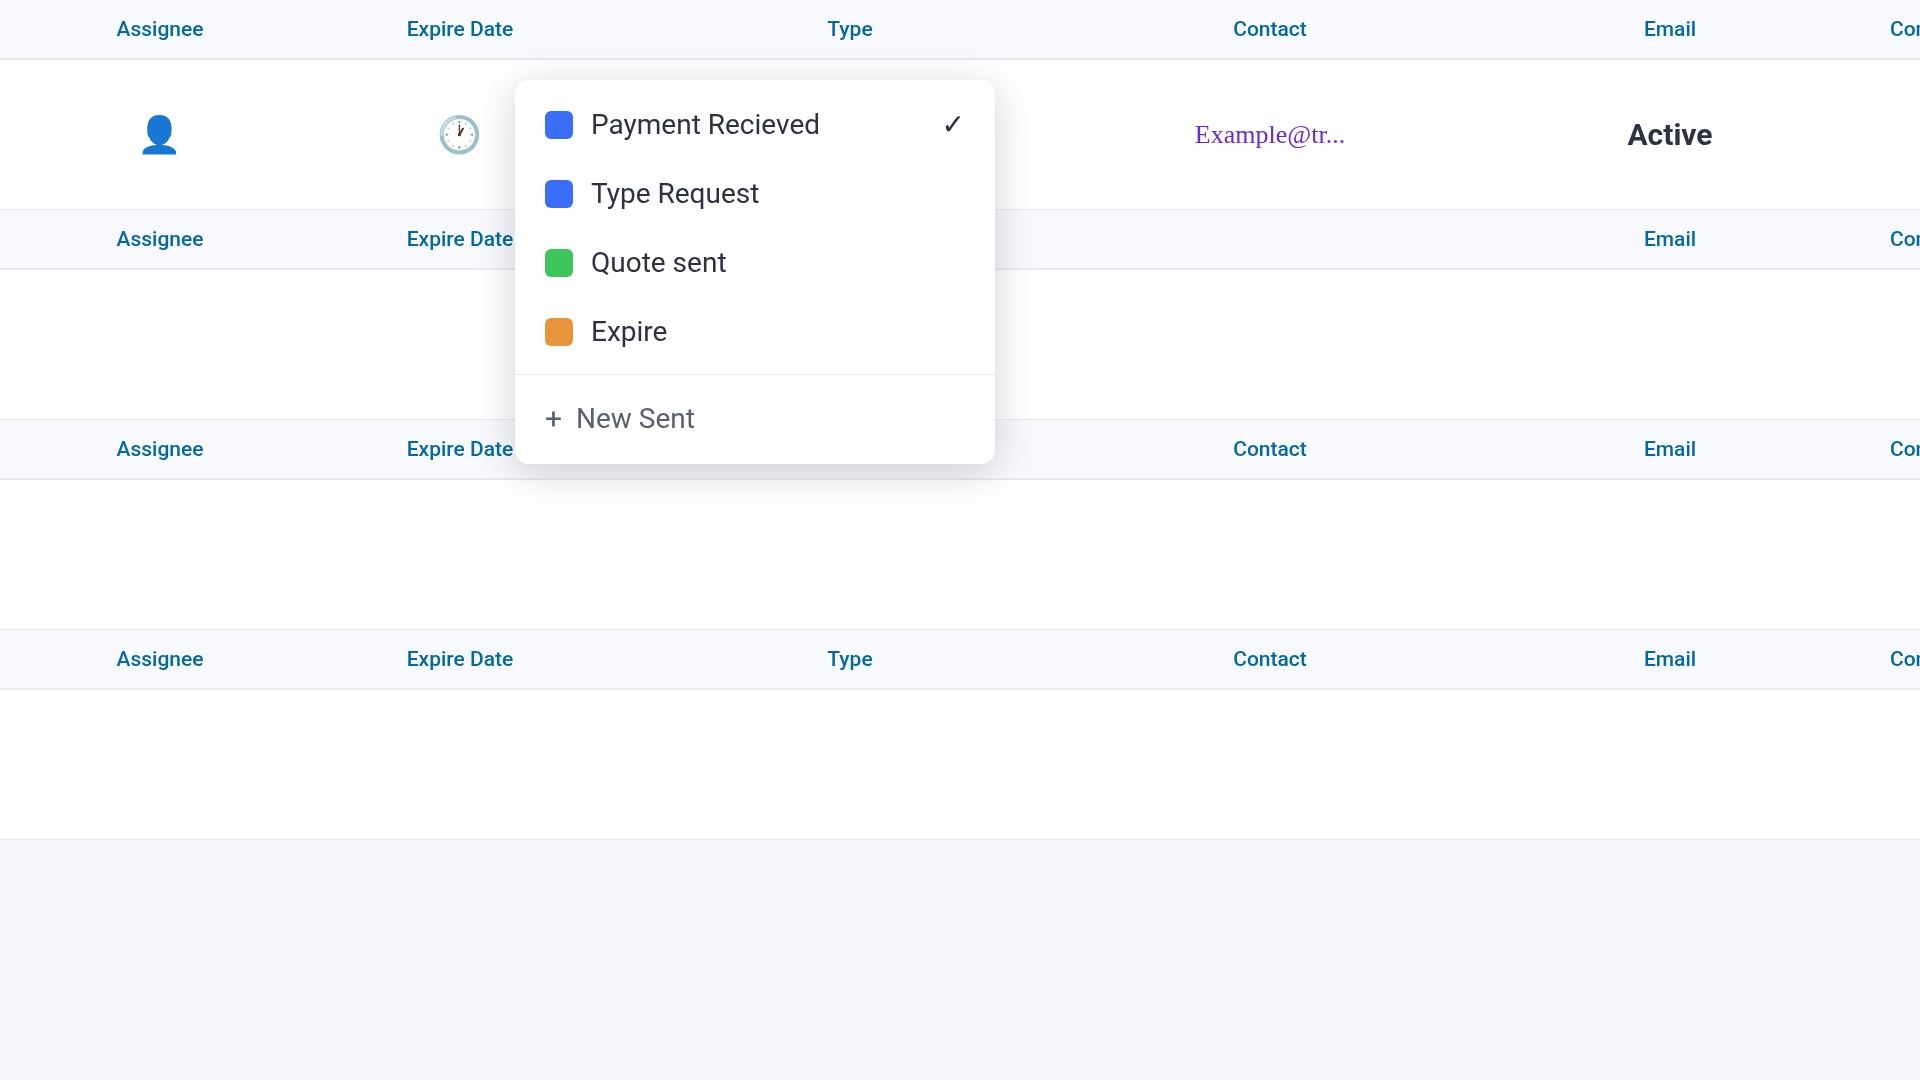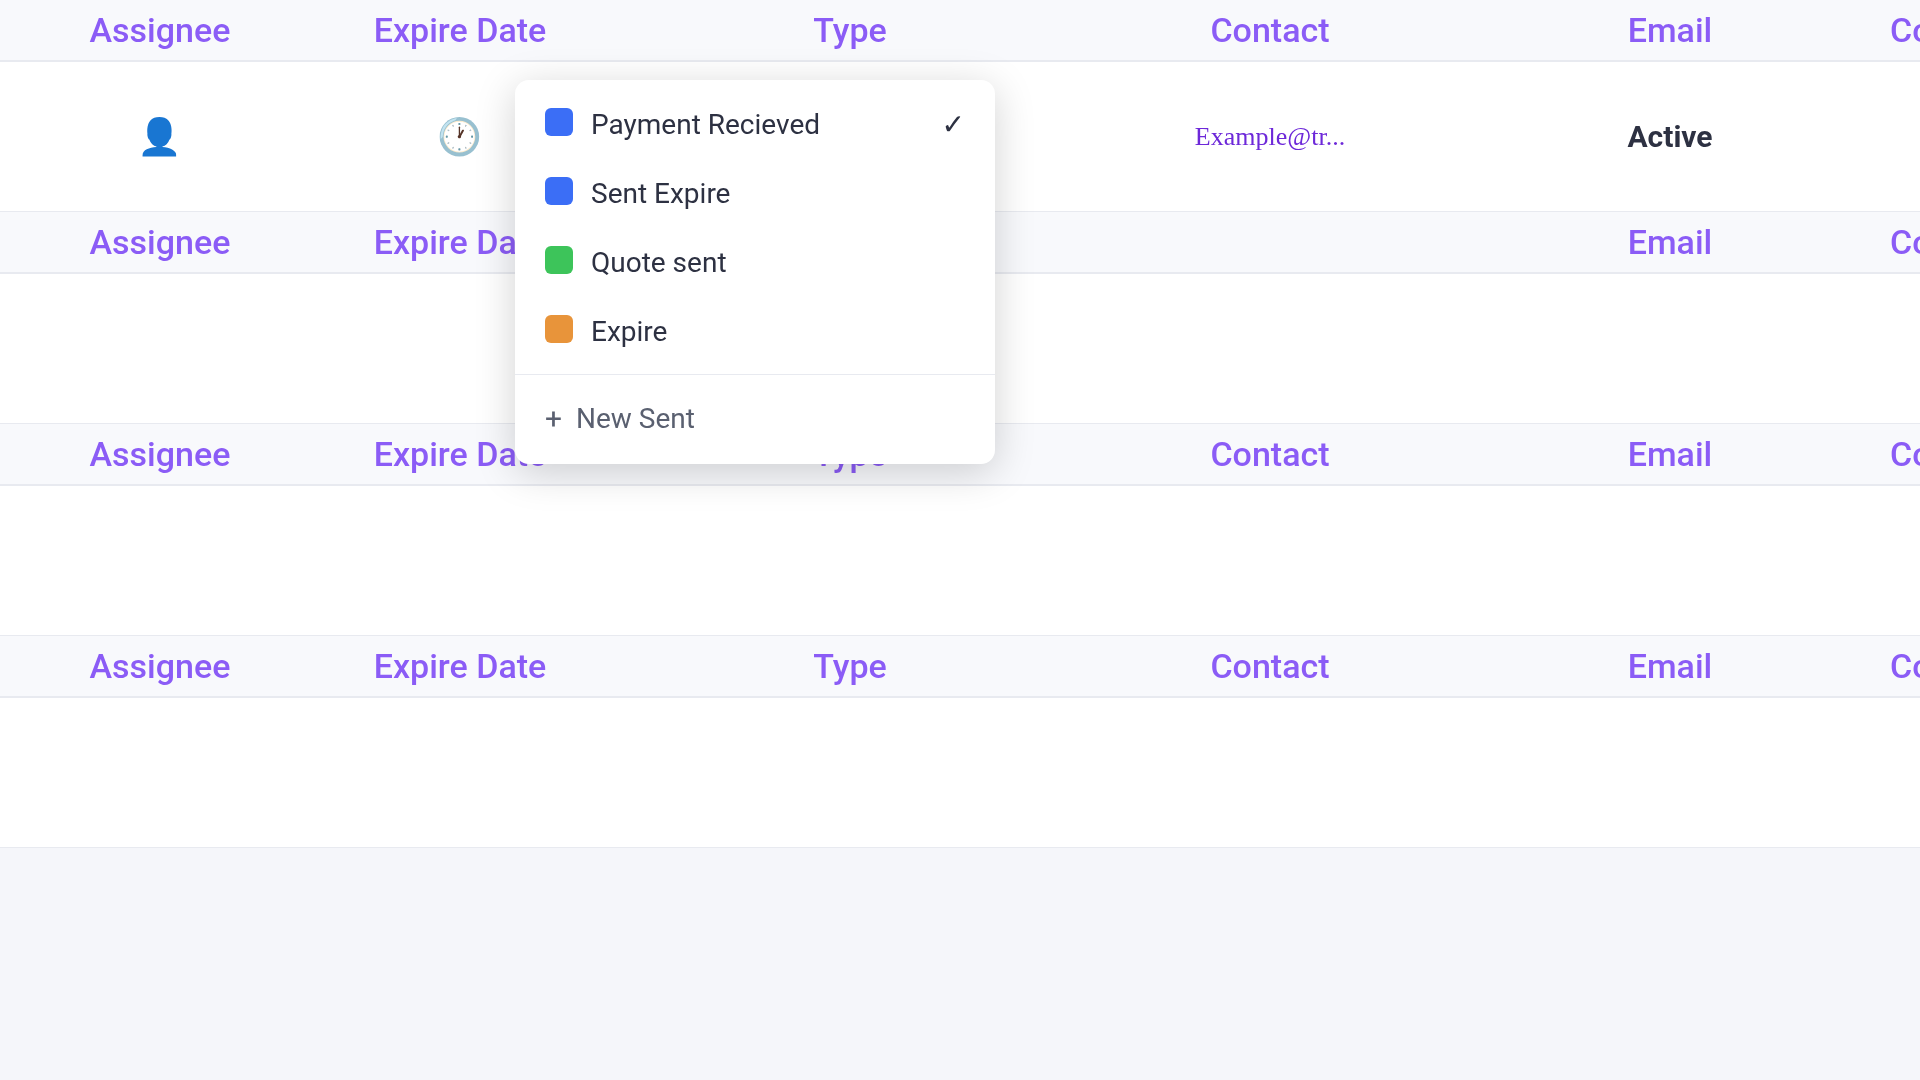--- a/index.html
+++ b/index.html
@@ -34,23 +34,23 @@
       background: #ffffff;
     }
 
     .table-row.header-row {
       background: #f8f9fc;
       min-height: 60px;
       border-bottom: 2px solid #e8eaf0;
     }
 
     .table-row.header-row .col {
-      font-size: 34px;
+      font-size: 21px;
       font-weight: 500;
-      color: #8b5cf6;
+      color: #0369a1;
       text-align: center;
     }
 
     .table-row.data-row {
       min-height: 140px;
       background: #ffffff;
     }
 
     .col {
       display: flex;
@@ -119,21 +119,21 @@
       width: 480px;
       background: #ffffff;
       border-radius: 14px;
       box-shadow: 0 8px 40px rgba(0,0,0,0.18);
       z-index: 100;
       padding: 10px 0 10px 0;
     }
 
     .dropdown-item {
       display: flex;
-      align-items: flex-start;
+      align-items: center;
       padding: 18px 30px;
       font-size: 28px;
       color: #2d3142;
       cursor: pointer;
       gap: 18px;
       position: relative;
     }
 
     .dropdown-item .color-dot {
       width: 28px;
@@ -257,21 +257,21 @@
   <div class="dropdown-overlay">
 
     <div class="dropdown-item">
       <div class="color-dot" style="background:#3b6ef6;"></div>
       <span>Payment Recieved</span>
       <span class="check-icon">✓</span>
     </div>
 
     <div class="dropdown-item">
       <div class="color-dot" style="background:#3b6ef6;"></div>
-      <span>Sent Expire</span>
+      <span>Type Request</span>
     </div>
 
     <div class="dropdown-item">
       <div class="color-dot" style="background:#3dc45a;"></div>
       <span>Quote sent</span>
     </div>
 
     <div class="dropdown-item">
       <div class="color-dot" style="background:#e8943a;"></div>
       <span>Expire</span>

